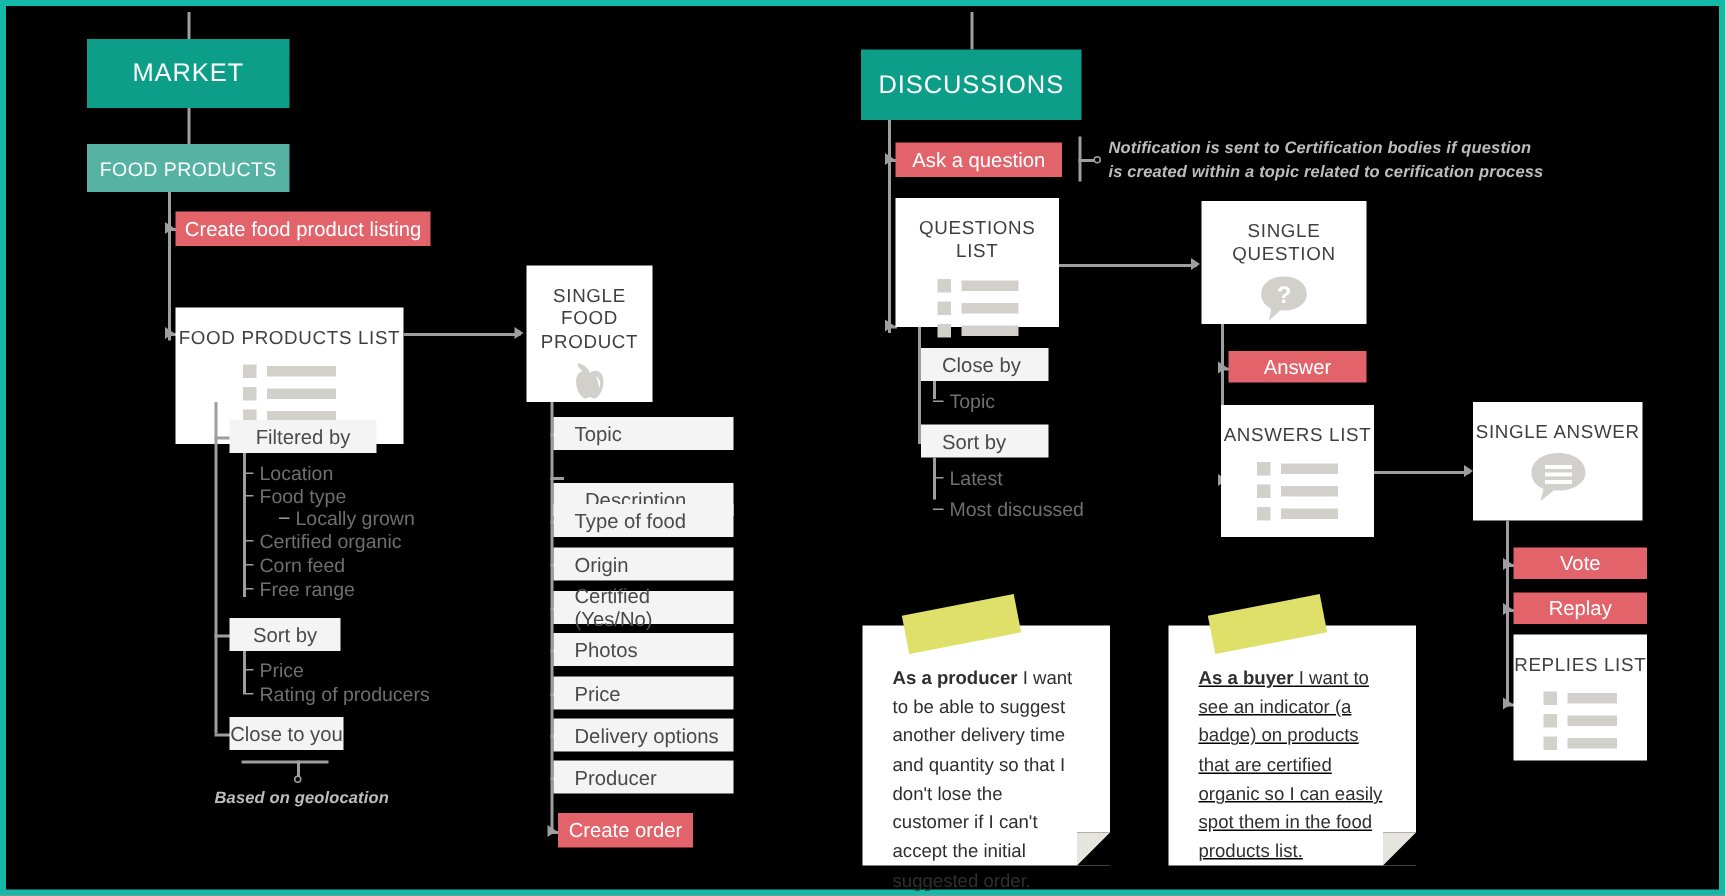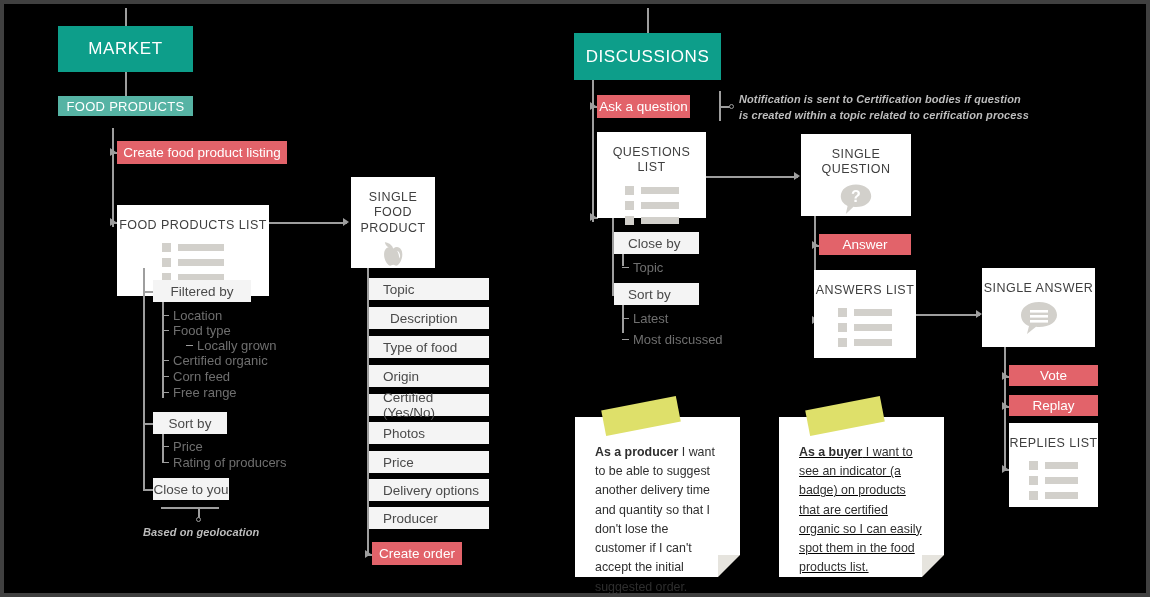--- a/index.html
+++ b/index.html
@@ -6,21 +6,21 @@
   html, body {
     width: 1150px; height: 597px;
     background: #ffffff;
     font-family: "Liberation Sans", sans-serif;
     overflow: hidden;
   }
   #canvas {
     position: relative;
     width: 1150px; height: 597px;
     background: #000000;
-    border: 4px solid #404040;
+    border: 4px solid #14b8a6;
   }
 
   
   .node { position: absolute; }
 
   .sec-head {
     background: #0d9e8a;
     color: #ffffff;
     display: flex; align-items: center; justify-content: center;
     font-size: 17px; letter-spacing: .6px; font-weight: 400;
@@ -114,21 +114,21 @@
 <div id="canvas">
 
   <div class="ln lnv" style="left:121px; top:4px; height:18px;"></div>
 
   <div class="node sec-head" style="left:54px; top:22px; width:135px; height:46px;">
     <span>MARKET</span>
   </div>
 
   <div class="ln lnv" style="left:121px; top:68px; height:24px;"></div>
 
-  <div class="node sub-head" style="left:54px; top:92px; width:135px; height:20px;">
+  <div class="node sub-head" style="left:54px; top:92px; width:135px; height:32px;">
     <span>FOOD PRODUCTS</span>
   </div>
 
   <div class="ln lnv" style="left:108px; top:124px; height:99px;"></div>
   <div class="ln lnh" style="left:108px; top:148px; width:6px;"></div>
   <div class="arw" style="left:106px; top:144px;"></div>
 
   <div class="node action" style="left:113px; top:137px; width:170px; height:23px;">
     <span>Create food product listing</span>
   </div>
@@ -224,21 +224,21 @@
   </div>
 
   <div class="ln lnv" style="left:363px; top:264px; height:286px;"></div>
 
   <div class="ln lnh" style="left:363px; top:285px; width:9px;"></div>
   <div class="node field" style="left:365px; top:274px; width:120px; height:22px;">
     <span>Topic</span>
     </div>
 
   <div class="ln lnh" style="left:363px; top:314px; width:9px;"></div>
-  <div class="node field" style="left:365px; top:303px; width:120px; height:22px;padding-left:21px;">
+  <div class="node field" style="left:365px; top:318px; width:120px; height:22px;padding-left:21px;">
     <span>Description</span>
     </div>
 
   <div class="ln lnh" style="left:363px; top:343px; width:9px;"></div>
   <div class="node field" style="left:365px; top:332px; width:120px; height:22px;">
     <span>Type of food</span>
     </div>
 
   <div class="ln lnh" style="left:363px; top:372px; width:9px;"></div>
   <div class="node field" style="left:365px; top:361px; width:120px; height:22px;">
@@ -279,21 +279,21 @@
   <div class="ln lnv" style="left:643px; top:4px; height:25px;"></div>
 
   <div class="node sec-head" style="left:570px; top:29px; width:147px; height:47px;">
     <span>DISCUSSIONS</span>
   </div>
 
   <div class="ln lnv" style="left:588px; top:76px; height:142px;"></div>
 
   <div class="ln lnh" style="left:588px; top:102px; width:6px;"></div>
   <div class="arw" style="left:586px; top:98px;"></div>
-  <div class="node action" style="left:593px; top:91px; width:93px; height:23px;">
+  <div class="node action" style="left:593px; top:91px; width:111px; height:23px;">
     <span>Ask a question</span>
   </div>
 
   <div class="ln lnv" style="left:715px; top:87px; height:30px;"></div>
   <div class="ln lnh" style="left:715px; top:102px; width:12px;"></div>
   <div class="dot" style="left:725px; top:100px;"></div>
   <div class="node note-txt" style="left:735px; top:88px; width:290px;">Notification is sent to Certification bodies if question is created within a topic related to cerification process</div>
 
   <div class="ln lnh" style="left:588px; top:213px; width:6px;"></div>
   <div class="arw" style="left:586px; top:209px;"></div>

